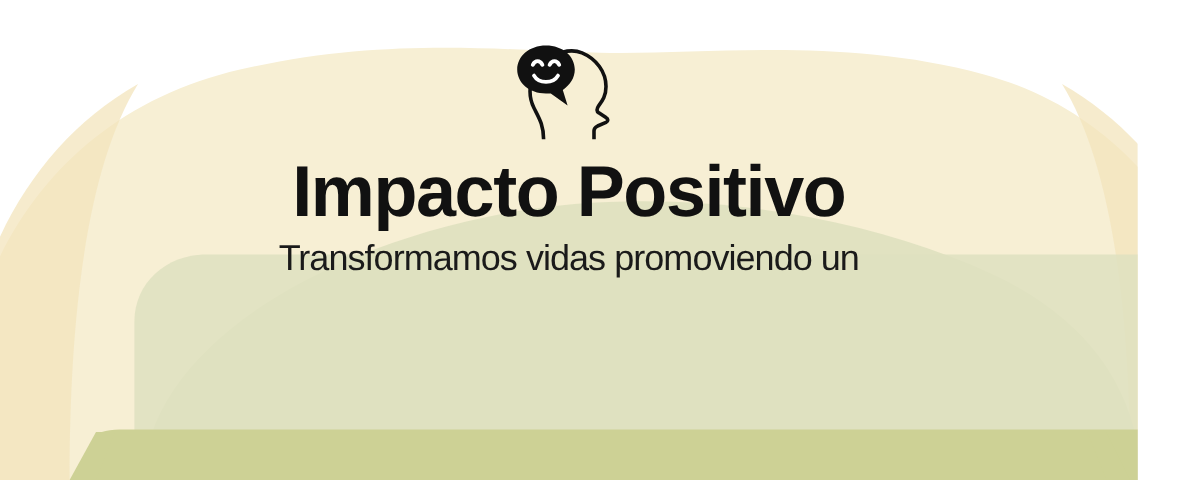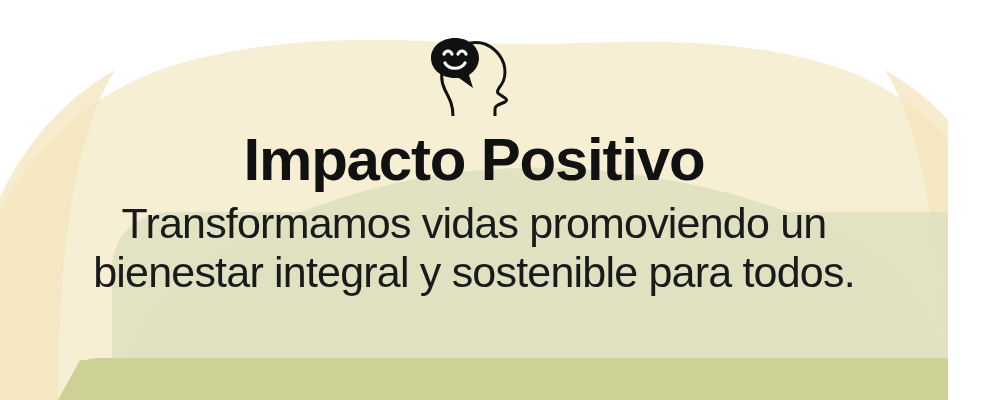--- a/index.html
+++ b/index.html
@@ -47,26 +47,26 @@
     font-weight: 700;
     letter-spacing: -1.2px;
     color: #111111;
     line-height: 1.05;
     text-align: center;
     white-space: nowrap;
   }
   .subtitle {
     margin: 8px 0 16px 0;
     font-family: "Liberation Sans", sans-serif;
-    font-size: 43px;
+    font-size: 30px;
     font-weight: 400;
     letter-spacing: -0.8px;
     color: #1a1a1a;
     line-height: 1.14;
-    text-align: center;
+    text-align: right;
     max-width: 960px;
   }
   .subtitle .line {
     display: block;
     white-space: nowrap;
   }
 </style>
 </head>
 <body>
 
@@ -146,17 +146,16 @@
 
       <path d="M 29,20 C 31,16 35,16 37,20" fill="none" stroke="#FFFFFF" stroke-width="3.2" stroke-linecap="round"></path>
 
       <path d="M 16,29 C 20,36 32,36 36,29" fill="none" stroke="#FFFFFF" stroke-width="3.2" stroke-linecap="round"></path>
     </svg>
 
     <h1 class="title">Impacto Positivo</h1>
 
     <p class="subtitle">
       <span class="line">Transformamos vidas promoviendo un</span>
-      <span class="line">bienestar integral y sostenible para todos.</span>
     </p>
 
   </div>
 </div>
 
 </body></html>

